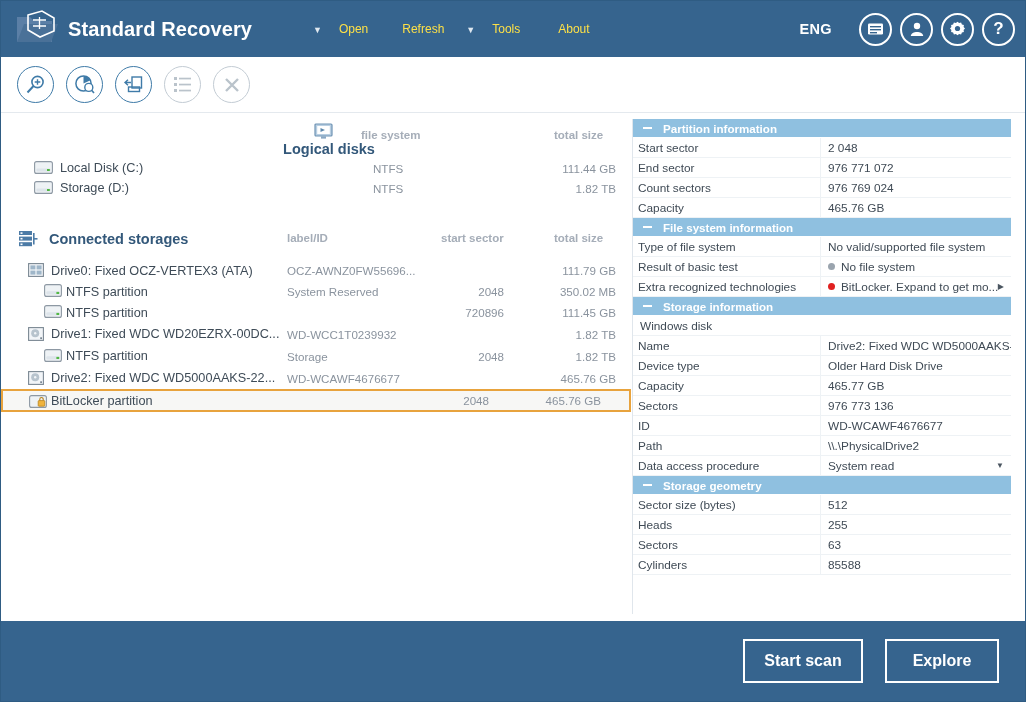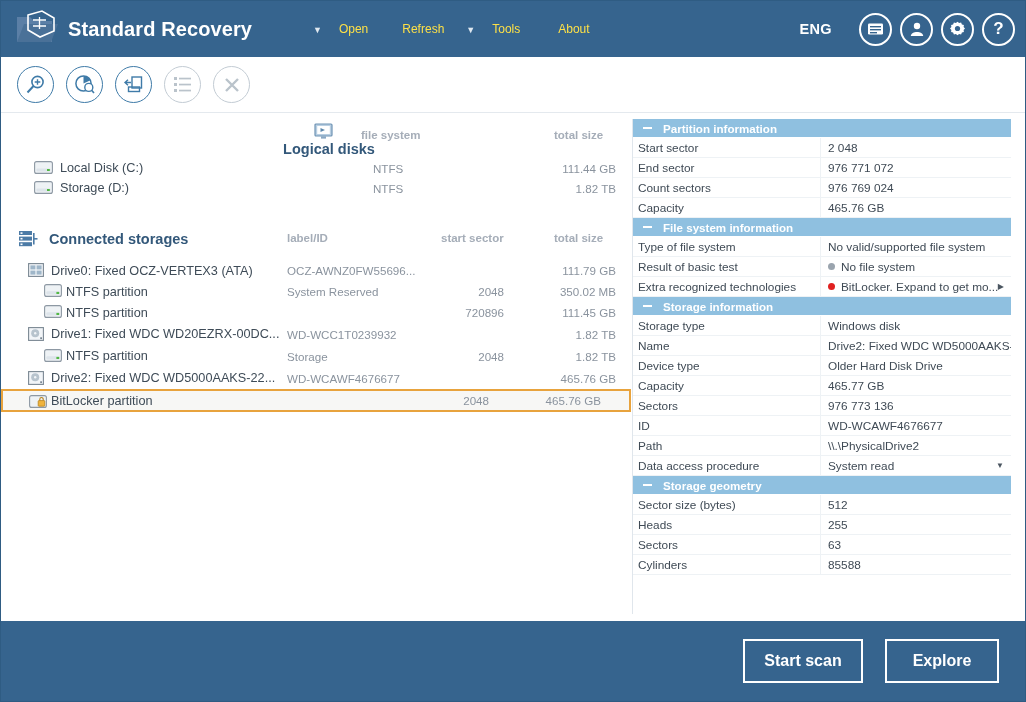--- a/index.html
+++ b/index.html
@@ -489,21 +489,20 @@
           <span>BitLocker. Expand to get mo...</span>
           <span class="vcaret">▶</span>
         </div>
       </div>
 
       <div class="sec-head">
         <span class="sec-minus"></span>
         <span>Storage information</span>
       </div>
       <div class="inf-row">
-        <div class="inf-k">Storage type</div>
         <div class="inf-v">Windows disk</div>
       </div>
       <div class="inf-row">
         <div class="inf-k">Name</div>
         <div class="inf-v">Drive2: Fixed WDC WD5000AAKS-22V</div>
       </div>
       <div class="inf-row">
         <div class="inf-k">Device type</div>
         <div class="inf-v">Older Hard Disk Drive</div>
       </div>

